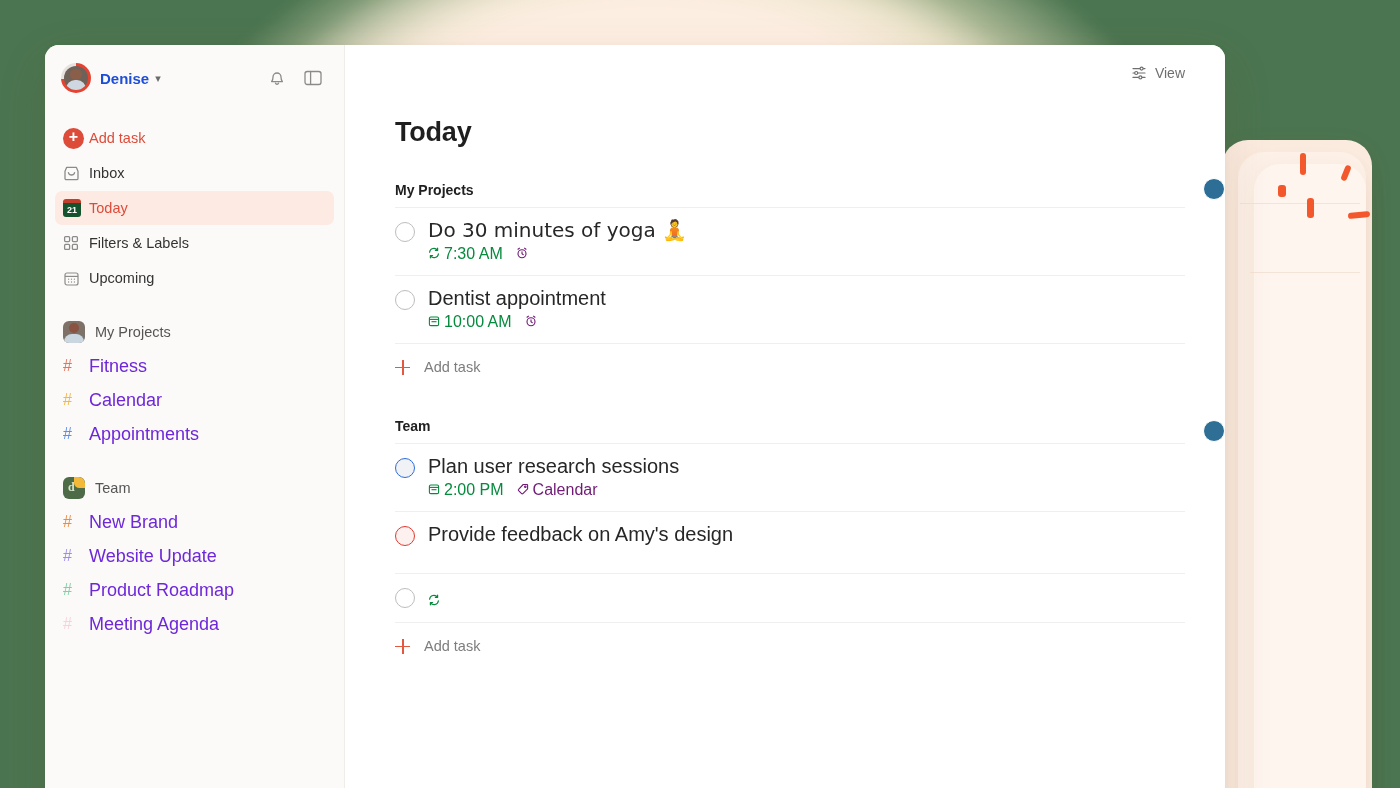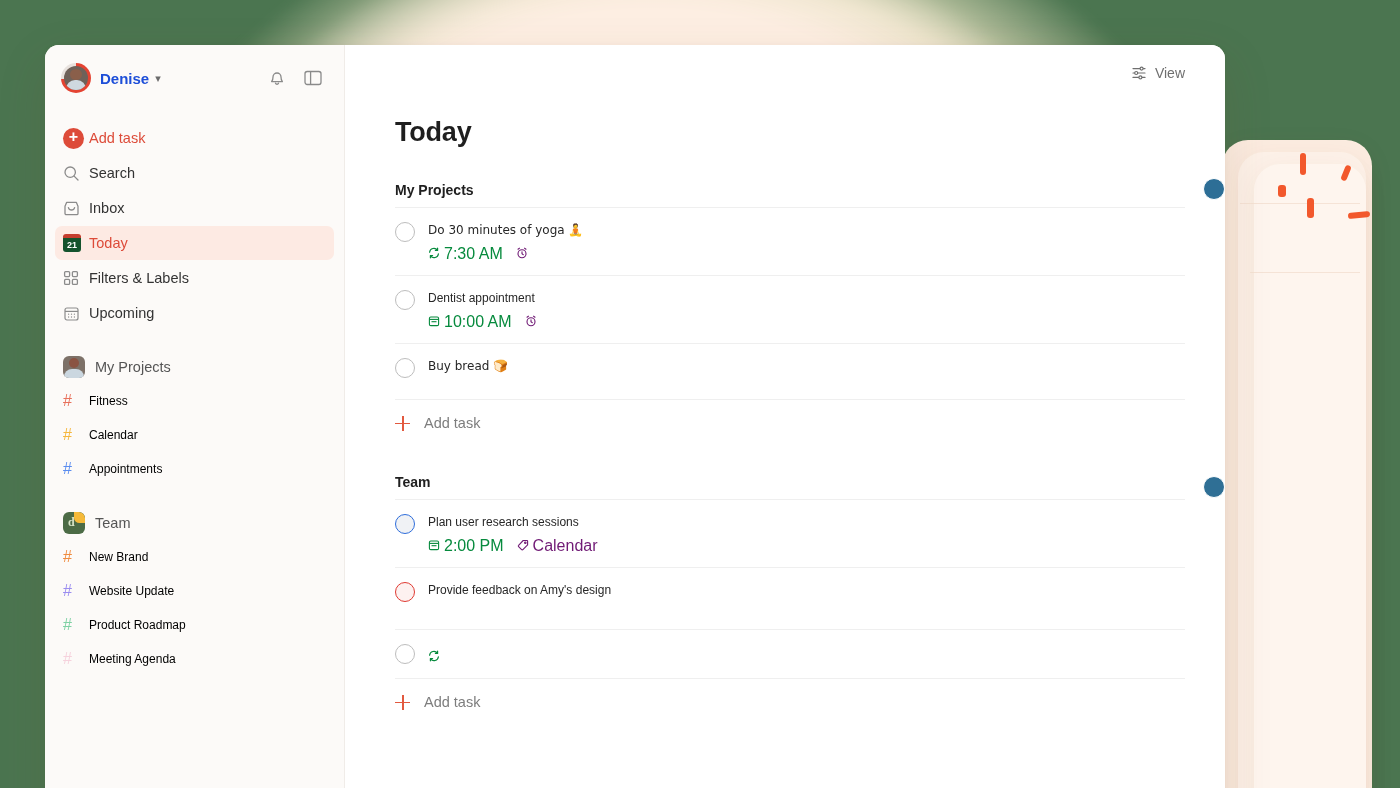--- a/index.html
+++ b/index.html
@@ -231,21 +231,21 @@
     padding: 0 8px;
     border-radius: 7px;
     cursor: pointer;
   }
   .hash {
     width: 26px; flex: 0 0 26px;
     font-size: 16px;
     font-weight: normal;
     line-height: 1;
   }
-  .proj-label { font-size: 12px; color: #000000; }
+  .proj-label { font-size: 18px; color: #6d28d9; }
 
   
   .main {
     flex: 1 1 auto;
     position: relative;
     background: #fff;
     padding: 0 40px 0 50px;
     overflow: hidden;
   }
   .main-top {
@@ -308,21 +308,21 @@
     border: 1.4px solid #bdbdbd;
     margin-right: 13px;
     margin-top: 1px;
     cursor: pointer;
     background: #fff;
   }
   .check.p-blue { border-color: #2e6ddb; border-width: 1.8px; background: #f0f2f5; }
   .check.p-red { border-color: #e03a32; border-width: 1.8px; background: #fdf1f0; }
   .task-body { flex: 1 1 auto; min-width: 0; }
   .task-title {
-    font-size: 12px;
+    font-size: 20px;
     color: #272727;
     line-height: 19px;
   }
   .task-meta {
     display: flex;
     align-items: center;
     gap: 13px;
     margin-top: 5px;
     font-size: 16px;
   }
@@ -409,29 +409,20 @@
 
       <div class="nav-item accent">
         <div class="ico">
           <div class="plus-circle">
               <span>+</span>
             </div>
         </div>
         <span class="lbl">Add task</span>
       </div>
 
-      <div class="nav-item">
-        <div class="ico">
-          <svg width="17" height="17" viewBox="0 0 17 17" fill="none" stroke="currentColor" stroke-width="1.3">
-            <circle cx="7.2" cy="7.2" r="5.2"></circle>
-              <line x1="11.1" y1="11.1" x2="15" y2="15" stroke-linecap="round"></line>
-          </svg>
-        </div>
-        <span class="lbl">Search</span>
-      </div>
 
       <div class="nav-item">
         <div class="ico">
           <svg width="17" height="17" viewBox="0 0 17 17" fill="none" stroke="currentColor" stroke-width="1.3">
             <path d="M2 6.3 3.6 2.4h9.8L15 6.3v7.1a1.3 1.3 0 0 1-1.3 1.3H3.3A1.3 1.3 0 0 1 2 13.4z" stroke-linejoin="round"></path>
             <path d="M5.4 7.6a3.2 3.2 0 0 0 6.2 0" stroke-linecap="round"></path>
           </svg>
         </div>
         <span class="lbl">Inbox</span>
       </div>
@@ -591,26 +582,20 @@
                   <circle cx="6" cy="6.7" r="4"></circle>
                   <path d="M6 4.8v2l1.3.9" stroke-linecap="round"></path>
                   <path d="M2 2.2 3.4 1.2M10 2.2 8.6 1.2" stroke-linecap="round"></path>
                 </svg>
               </span>
             </span>
           </div>
         </div>
       </div>
 
-      <div class="task" style="min-height:56px;">
-        <div class="check"></div>
-        <div class="task-body">
-          <div class="task-title emoji">Buy bread 🍞</div>
-        </div>
-      </div>
 
       <div class="add-task-row">
         <span class="plus-thin"></span>
         <span>Add task</span>
       </div>
     </section>
 
     <section class="section" style="margin-top:28px;">
       <div class="section-head">
         <span class="section-title">Team</span>

